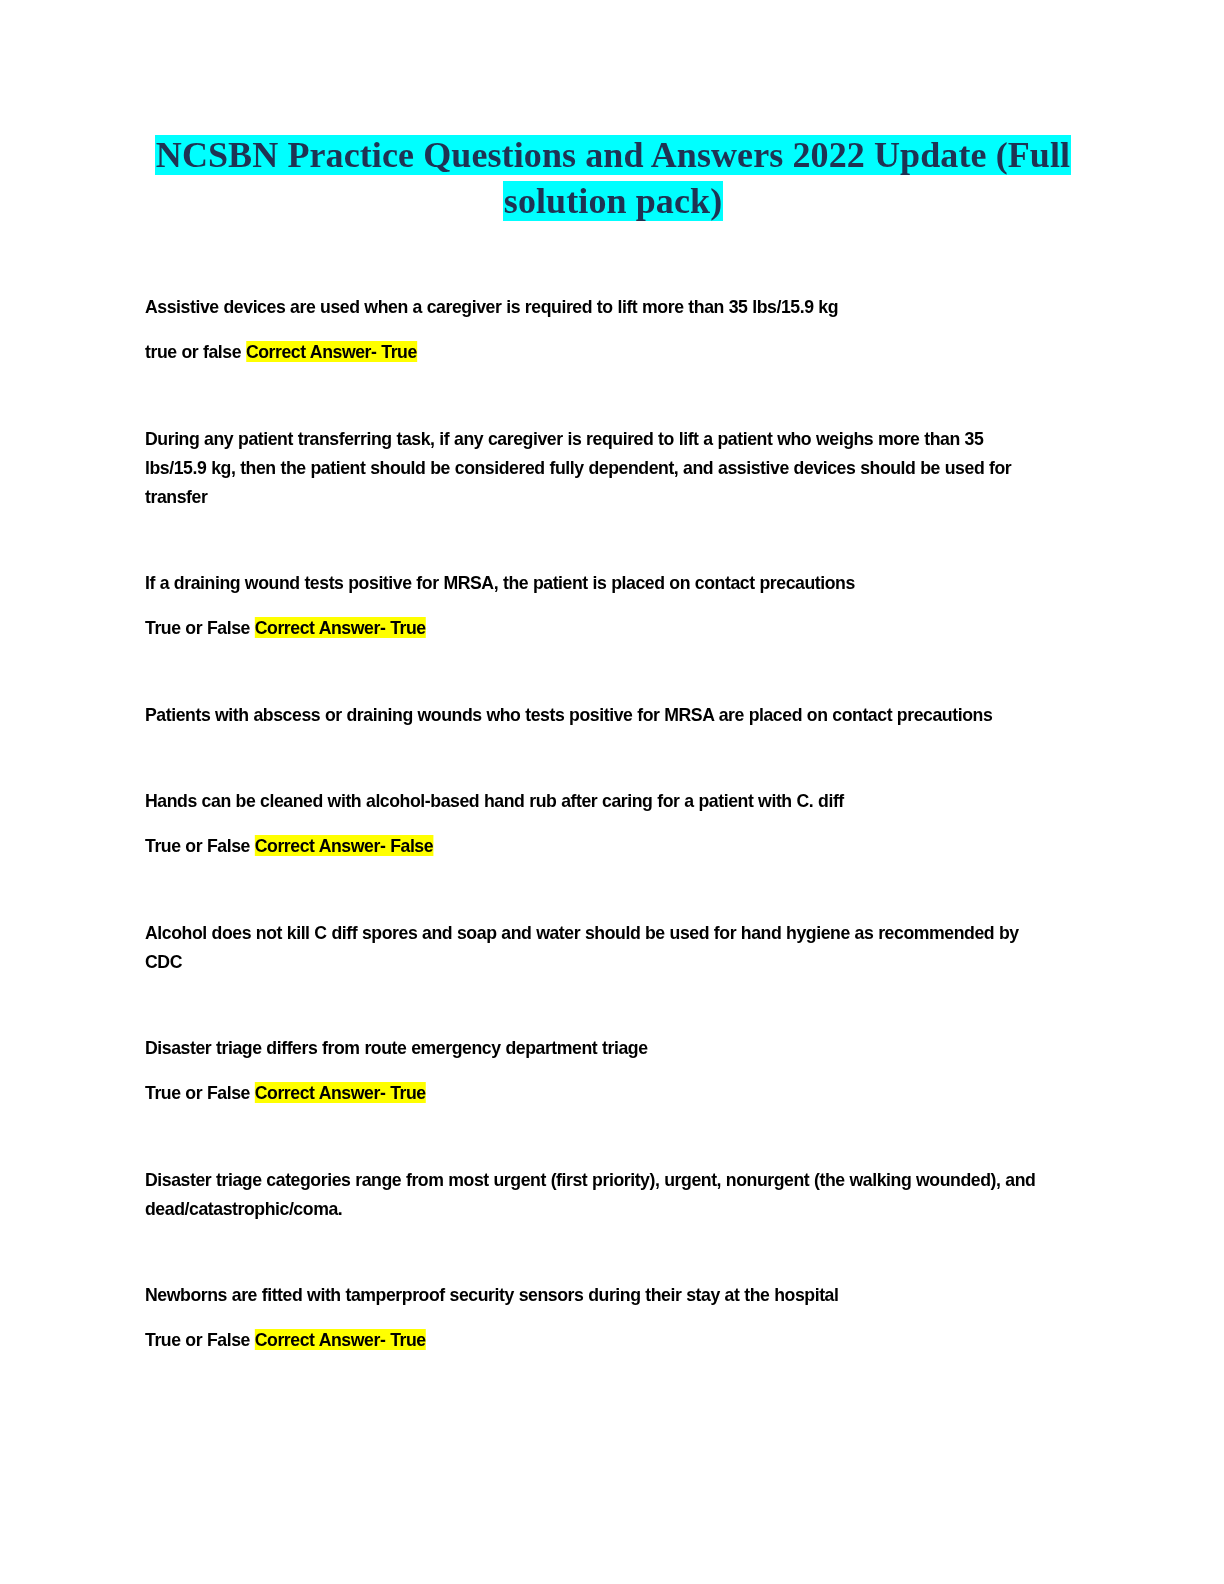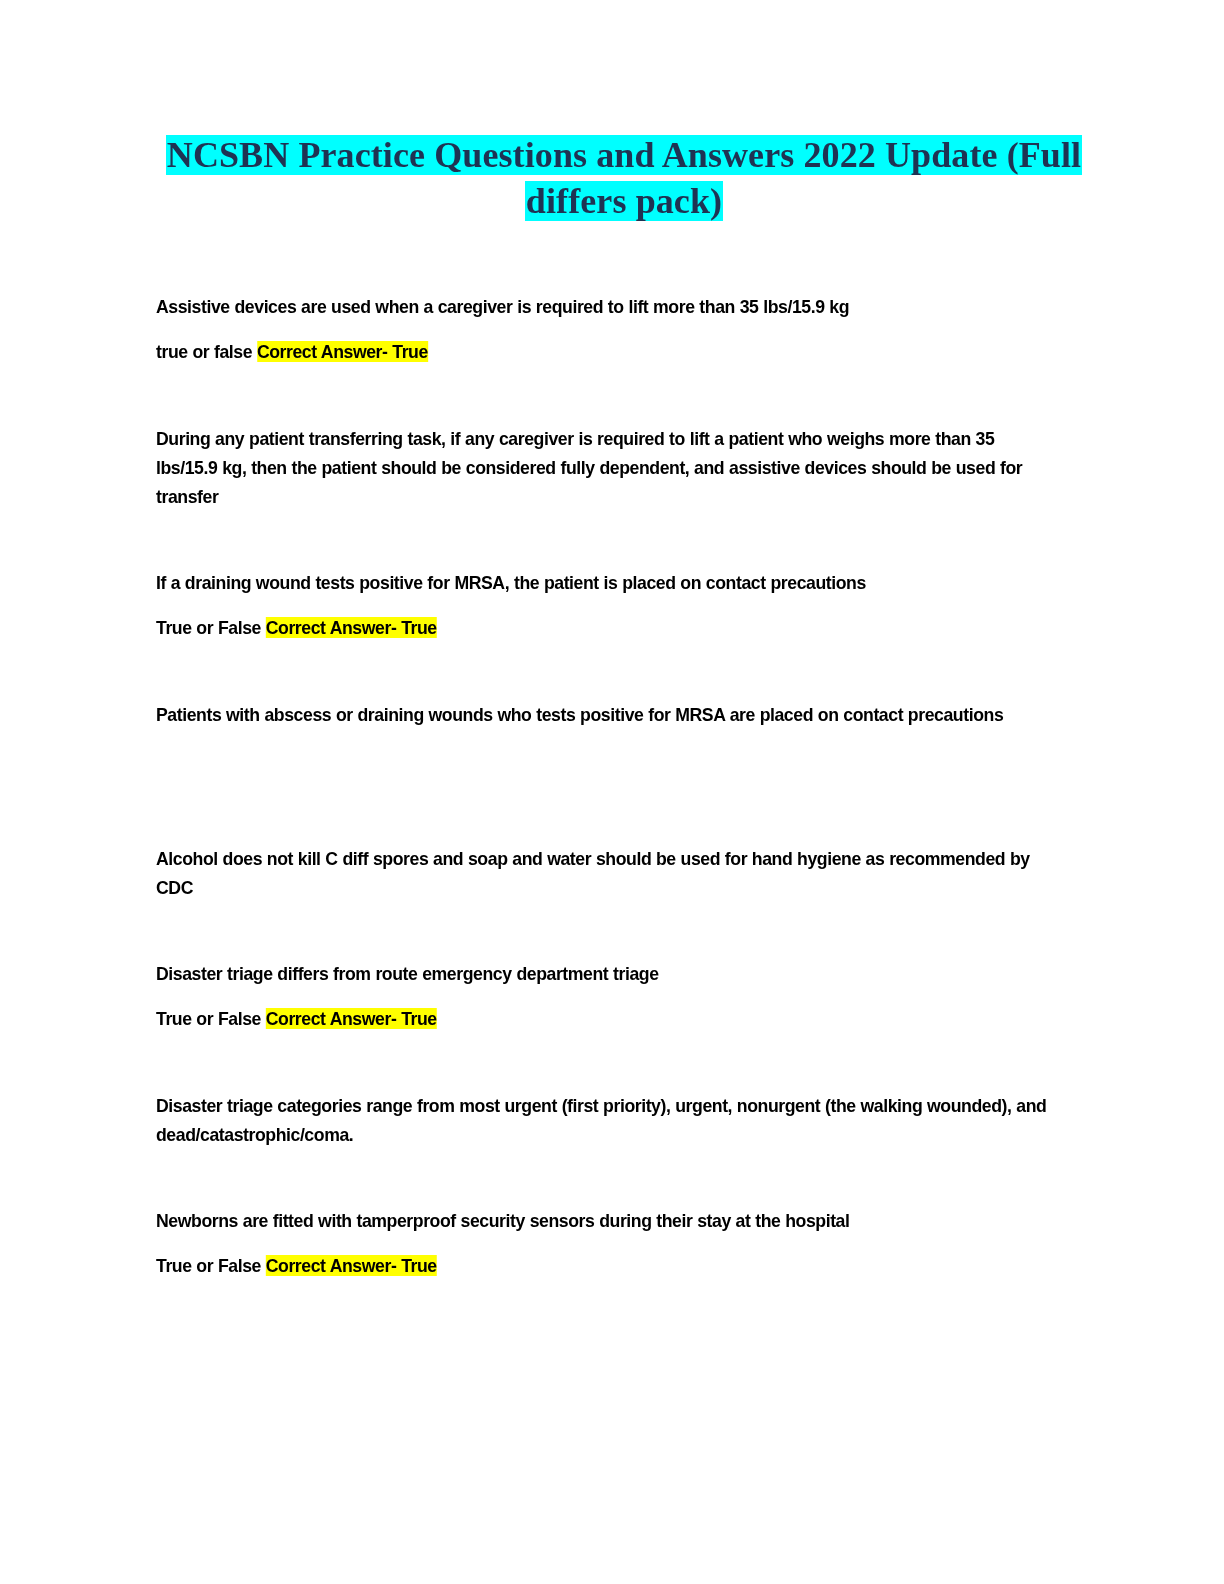--- a/index.html
+++ b/index.html
@@ -20,21 +20,21 @@
     position: absolute;
     left: 0;
     top: 0;
     width: 1224px;
     height: 1584px;
     background: #ffffff;
   }
 
   .content {
     position: absolute;
-    left: 156px;
+    left: 145px;
     top: 132px;
     width: 936px;
   }
 
   
   .doc-title {
     font-family: "Liberation Serif", "DejaVu Serif", serif;
     font-weight: bold;
     font-size: 36px;
     line-height: 46px;
@@ -95,21 +95,21 @@
   .section-spacer { height: 57px; }
 </style>
 </head>
 <body>
 
 <div class="page">
   <div class="content">
 
     <h1 class="doc-title">
       <span class="hl-cyan">NCSBN Practice Questions and Answers 2022 Update (Full</span><br>
-      <span class="hl-cyan">differs pack)</span>
+      <span class="hl-cyan">solution pack)</span>
     </h1>
 
     <div class="qa-list">
 
       <div class="qa-block">
         <p class="line question-line">Assistive devices are used when a caregiver is required to lift more than 35 lbs/15.9 kg</p>
         <p class="line answer-line"><span>true or false </span><span class="hl-yellow">Correct Answer- True</span></p>
       </div>
       <div class="gap-lg"></div>
       <p class="line explanation">During any patient transferring task, if any caregiver is required to lift a patient who weighs more than 35 lbs/15.9 kg, then the patient should be considered fully dependent, and assistive devices should be used for transfer</p>
@@ -118,20 +118,24 @@
 
       <div class="qa-block">
         <p class="line question-line">If a draining wound tests positive for MRSA, the patient is placed on contact precautions</p>
         <p class="line answer-line"><span>True or False </span><span class="hl-yellow">Correct Answer- True</span></p>
       </div>
       <div class="gap-lg"></div>
       <p class="line explanation">Patients with abscess or draining wounds who tests positive for MRSA are placed on contact precautions</p>
 
       <div class="section-spacer"></div>
 
+      <div class="qa-block">
+        <p class="line question-line">Hands can be cleaned with alcohol-based hand rub after caring for a patient with C. diff</p>
+        <p class="line answer-line"><span>True or False </span><span class="hl-yellow">Correct Answer- False</span></p>
+      </div>
       <div class="gap-lg"></div>
       <p class="line explanation">Alcohol does not kill C diff spores and soap and water should be used for hand hygiene as recommended by CDC</p>
 
       <div class="section-spacer"></div>
 
       <div class="qa-block">
         <p class="line question-line">Disaster triage differs from route emergency department triage</p>
         <p class="line answer-line"><span>True or False </span><span class="hl-yellow">Correct Answer- True</span></p>
       </div>
       <div class="gap-lg"></div>

